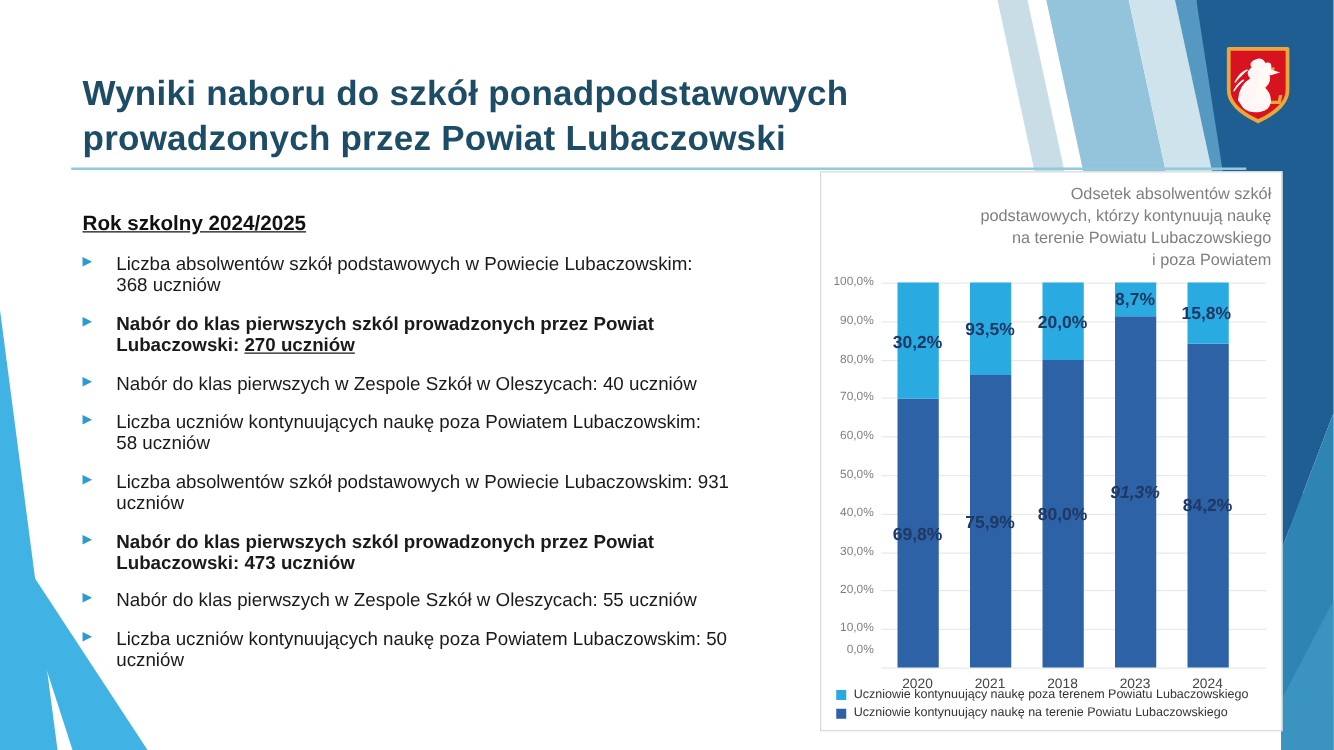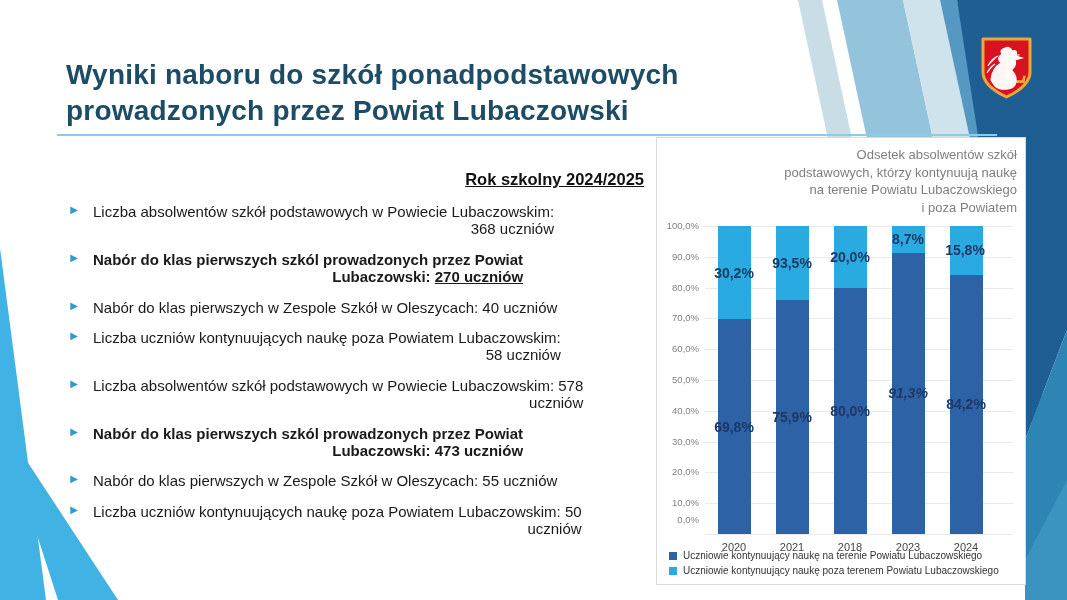--- a/index.html
+++ b/index.html
@@ -7,21 +7,21 @@
     position:relative;width:1067px;height:600px;background:#fff;overflow:hidden;
     font-family:"Liberation Sans","DejaVu Sans",sans-serif;
   }
   .decor{position:absolute;inset:0;z-index:0;}
   .page-title{
     position:absolute;left:66px;top:38px;width:820px;z-index:3;
     font-size:28px;font-weight:bold;line-height:1.3;letter-spacing:.2px;
     color:var(--title_text);white-space:pre-line;
   }
   .title-rule{position:absolute;left:57px;top:134px;width:940px;height:2px;background:var(--rule);z-index:1;}
-  .content{position:absolute;left:66px;top:170px;width:578px;z-index:3;color:var(--body_text);text-align:right;}
+  .content{position:absolute;left:66px;top:170px;width:578px;z-index:3;color:var(--body_text);}
   .section-heading{
     font-size:16.5px;font-weight:bold;text-decoration:underline;color:#111;
     margin:0 0 14px 0;
   }
   .section-2{margin-top:30px;}
   ul.bullets{list-style:none;margin:0;padding:0;}
   ul.bullets li{display:flex;gap:15px;margin-bottom:13px;font-size:15px;line-height:1.16;}
   .bullet-marker{
     flex:0 0 12px;margin-top:1px;font-size:10px;color:var(--bullet_marker);
     font-family:"DejaVu Sans",sans-serif;
@@ -101,21 +101,21 @@
       <li>
         <span class="bullet-marker">▶</span>
         <span class="bullet-text">Liczba uczniów kontynuujących naukę poza Powiatem Lubaczowskim:
 58 uczniów</span>
       </li>
     </ul>
 
     <ul class="bullets">
       <li>
         <span class="bullet-marker">▶</span>
-        <span class="bullet-text">Liczba absolwentów szkół podstawowych w Powiecie Lubaczowskim: 578
+        <span class="bullet-text">Liczba absolwentów szkół podstawowych w Powiecie Lubaczowskim: 931
 uczniów</span>
       </li>
       <li>
         <span class="bullet-marker">▶</span>
         <span class="bullet-text bold">Nabór do klas pierwszych szkól prowadzonych przez Powiat
 Lubaczowski: 473 uczniów</span>
       </li>
       <li>
         <span class="bullet-marker">▶</span>
         <span class="bullet-text">Nabór do klas pierwszych w Zespole Szkół w Oleszycach: 55 uczniów</span>
@@ -177,23 +177,23 @@
         <div class="seg" style="left: 292.5px; width: 33px; top: 88px; height: 48.664px; background: rgb(41, 171, 226);"></div>
         <div class="dlabel" style="left: 297px; top: 112.332px; margin-left: 11px;">15,8%</div>
         <div class="xtick" style="left: 309px; top: 403px;">2024</div>
       </div>
     <div class="chart-title">Odsetek absolwentów szkół
 podstawowych, którzy kontynuują naukę
 na terenie Powiatu Lubaczowskiego
 i poza Powiatem</div>
     <div class="legend">
       <div class="legend-row">
+        <span class="swatch" style="background: rgb(41, 171, 226);"></span>
+        <span>Uczniowie kontynuujący naukę poza terenem Powiatu Lubaczowskiego</span>
+      </div>
+      <div class="legend-row">
         <span class="swatch" style="background: rgb(46, 98, 166);"></span>
         <span>Uczniowie kontynuujący naukę na terenie Powiatu Lubaczowskiego</span>
-      </div>
-      <div class="legend-row">
-        <span class="swatch" style="background: rgb(41, 171, 226);"></span>
-        <span>Uczniowie kontynuujący naukę poza terenem Powiatu Lubaczowskiego</span>
       </div>
     </div>
   </div>
 
 </div>
 
 </body></html>

